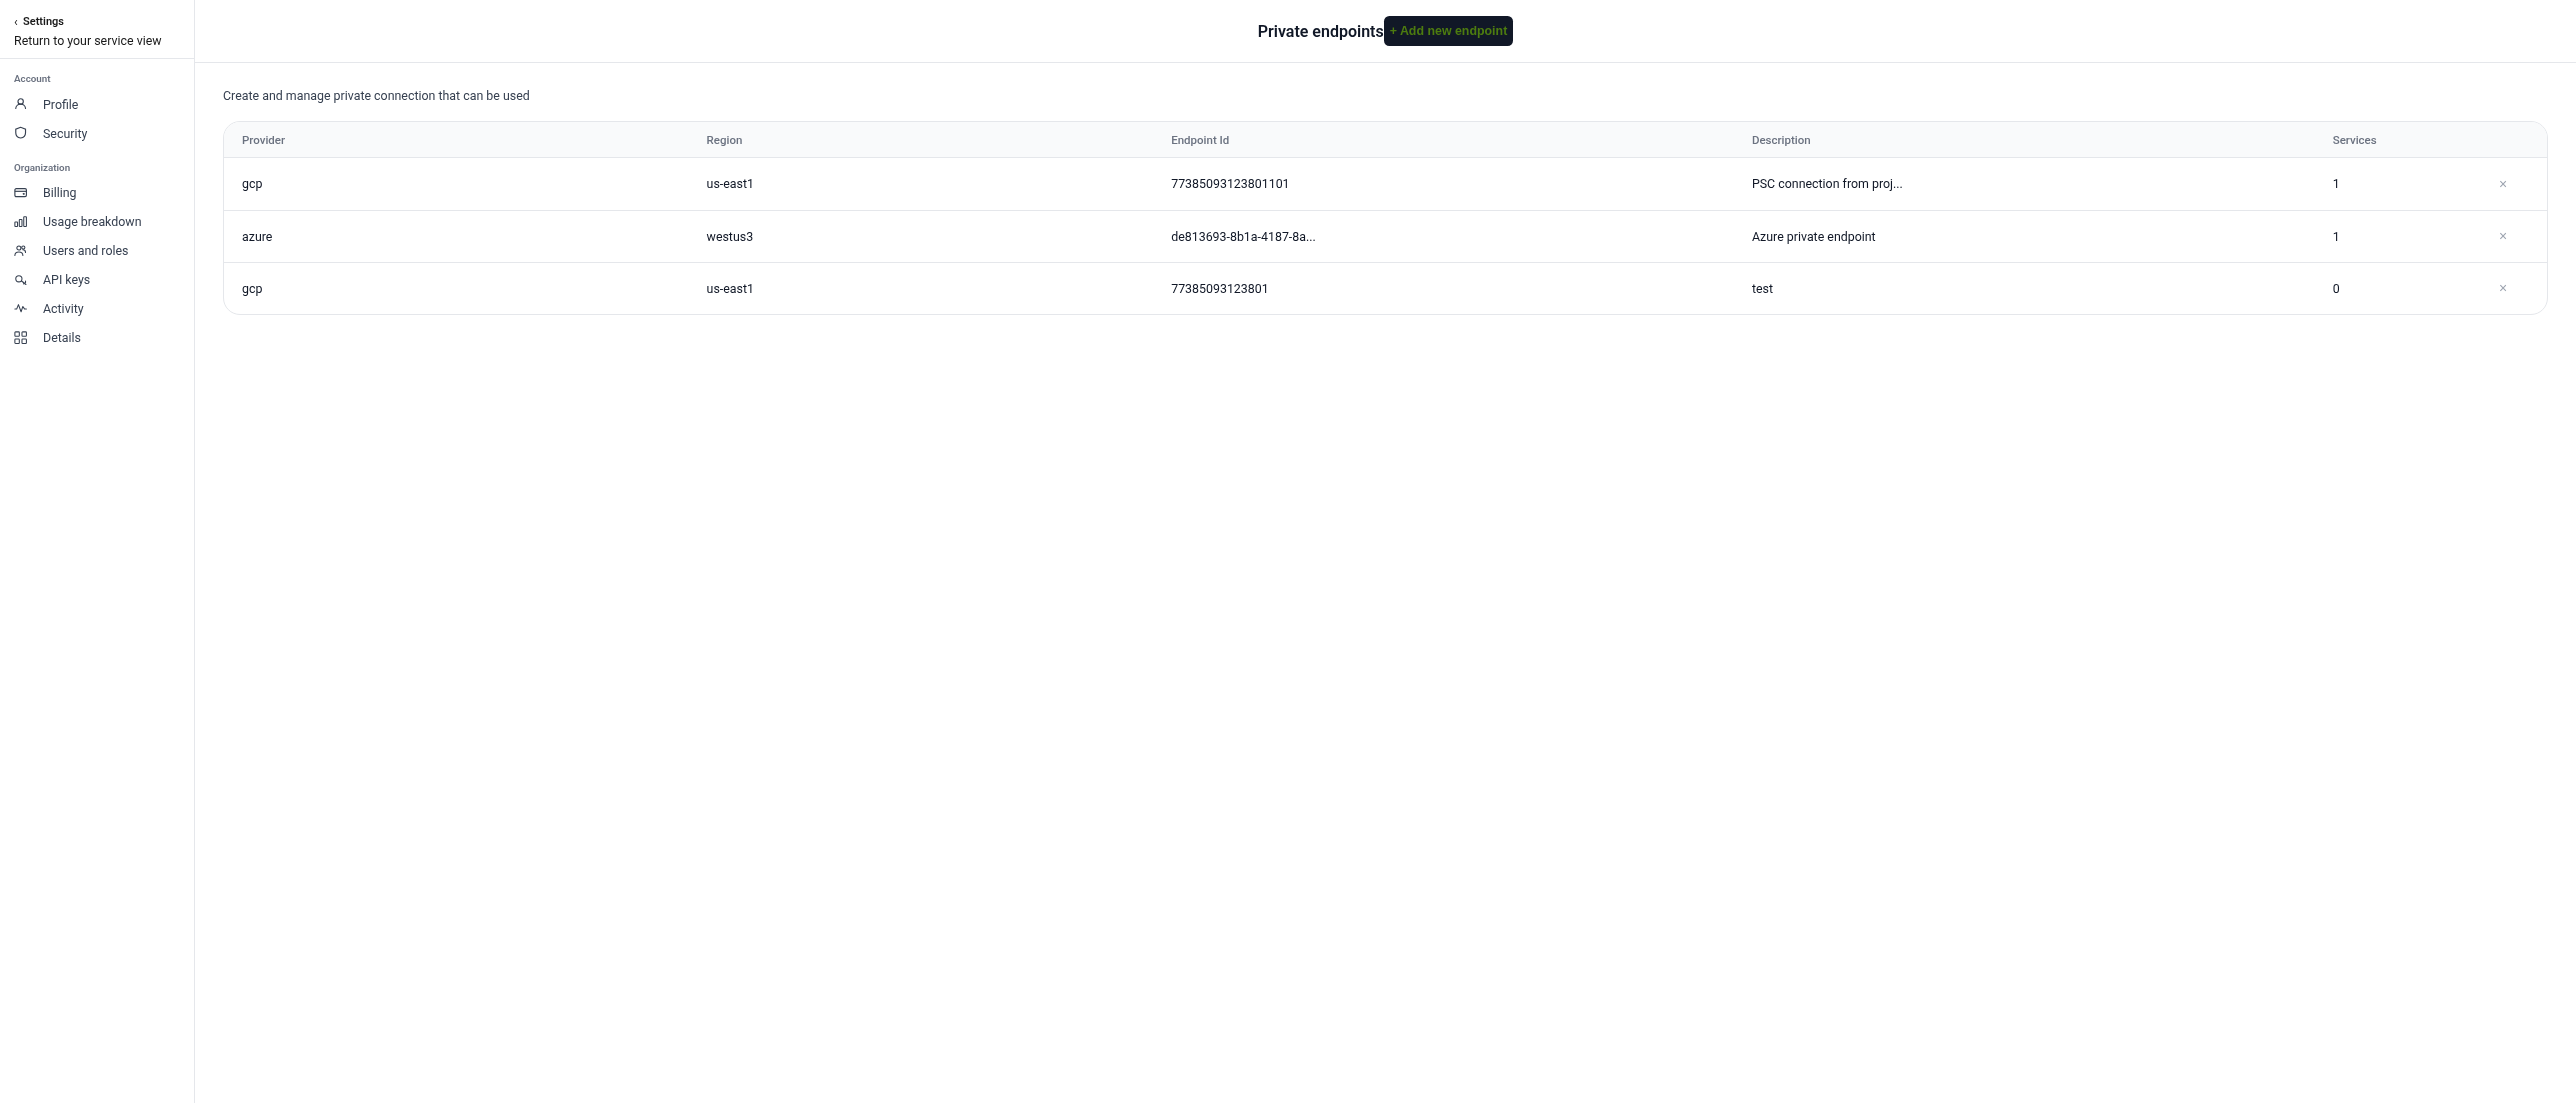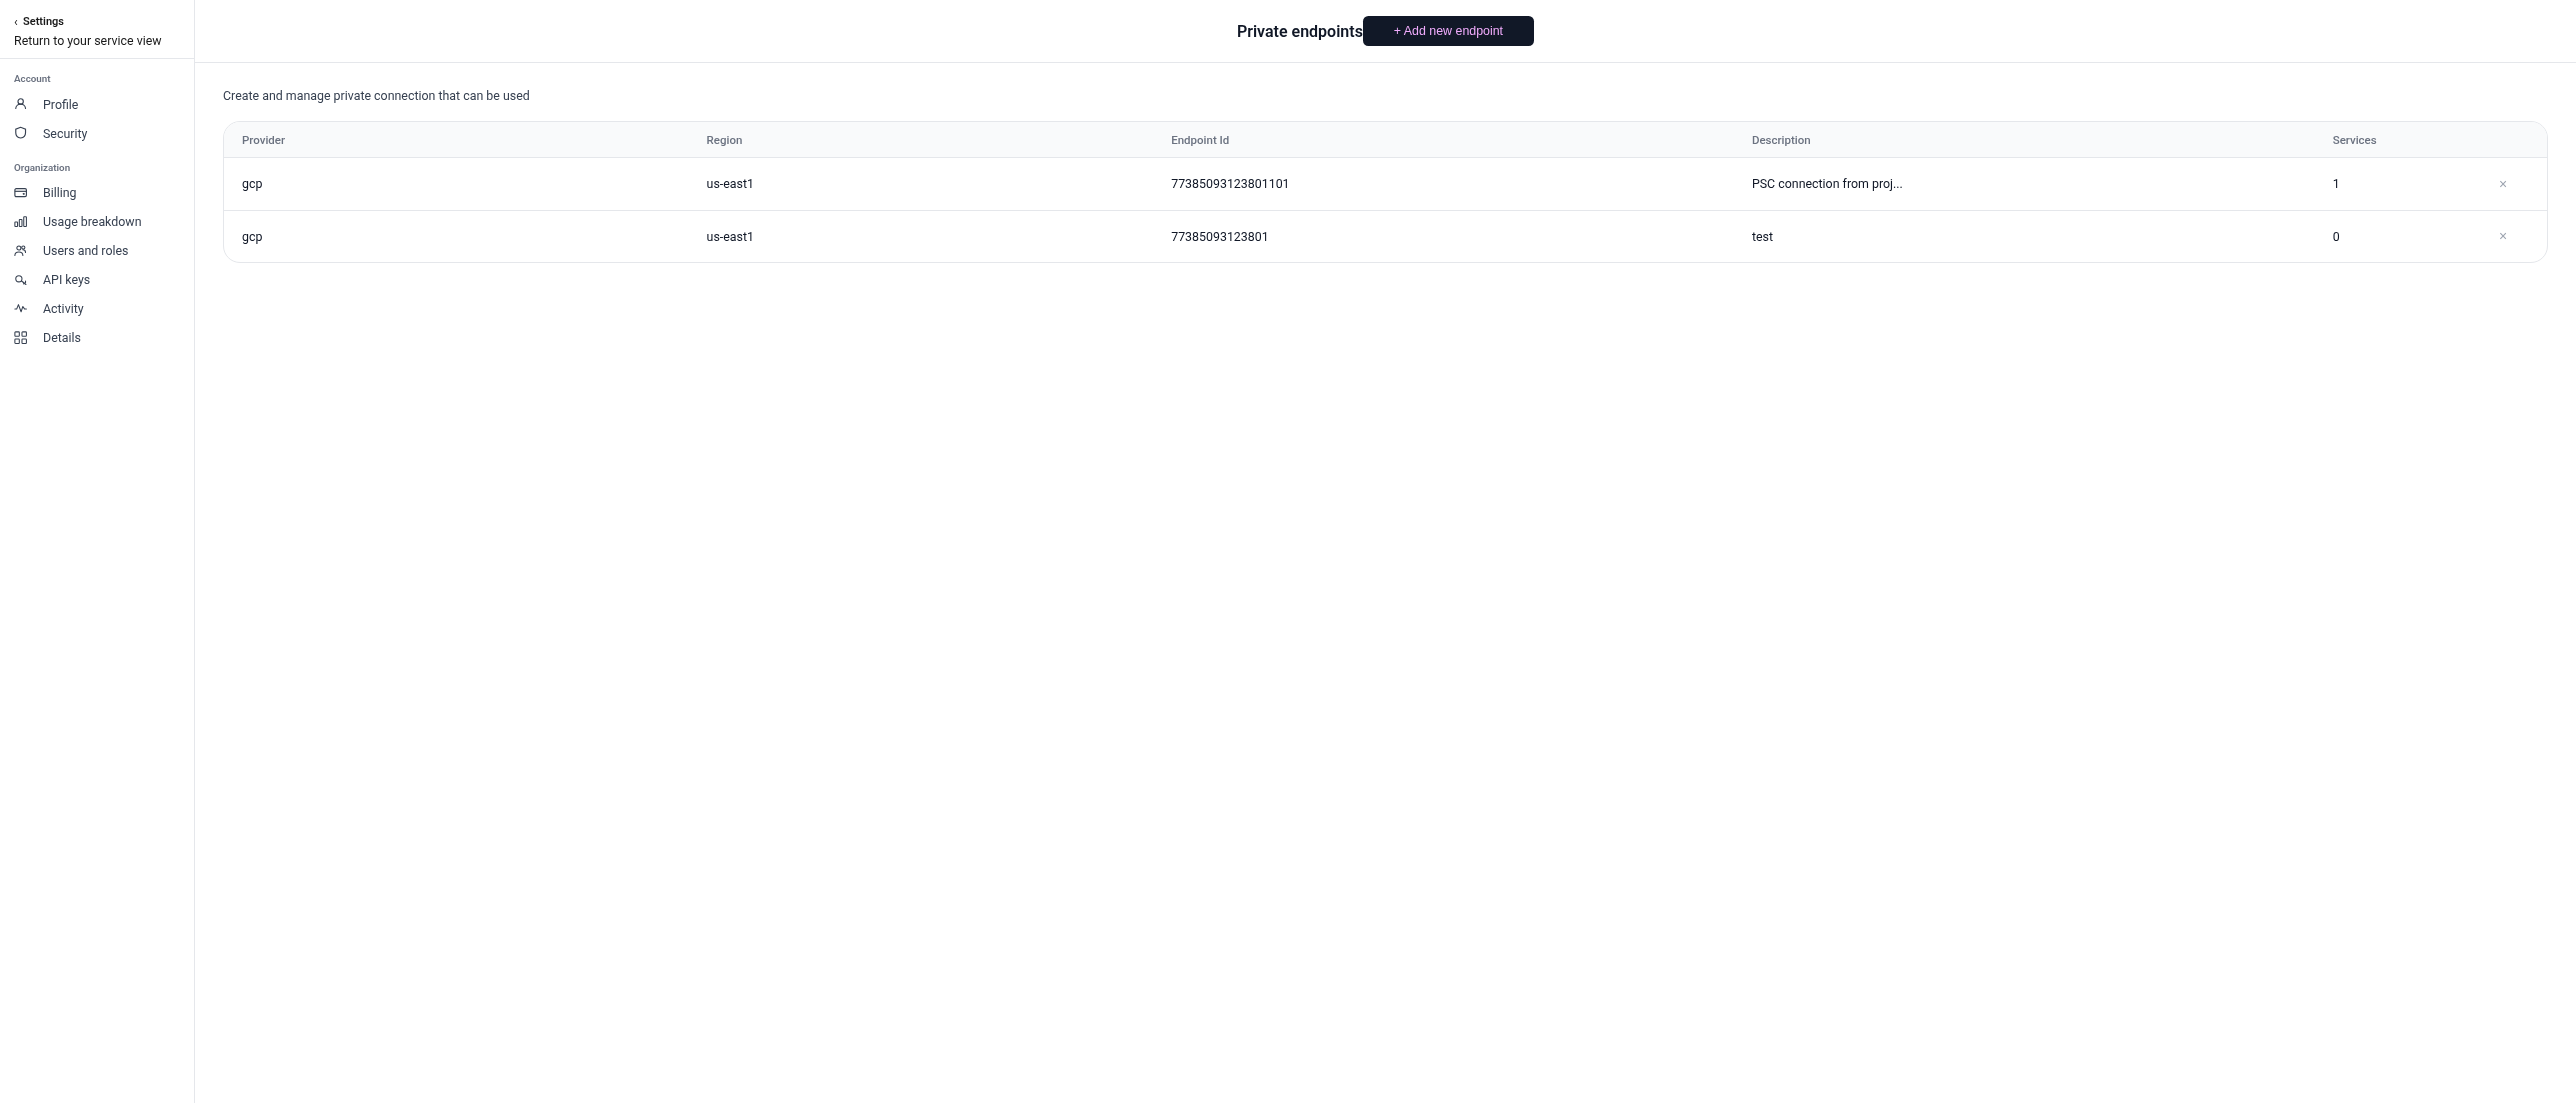--- a/index.html
+++ b/index.html
@@ -102,26 +102,26 @@
       font-size: 16px;
       font-weight: 600;
       color: #111827;
     }
 
     .add-button {
       display: flex;
       align-items: center;
       gap: 5.3px;
       background: #111827;
-      color: #f0abfc;
+      color: #4d7c0f;
       border: none;
       border-radius: 5.3px;
-      padding: 8px 31px;
-      font-size: 12.4px;
-      font-weight: 400;
+      padding: 8px 6px;
+      font-size: 12.4px;
+      font-weight: 700;
       cursor: pointer;
     }
 
     .main-content {
       padding: 25px 28px;
     }
 
     .page-description {
       font-size: 12.4px;
       color: #374151;
@@ -314,20 +314,30 @@
       <td>gcp</td>
       <td>us-east1</td>
       <td>77385093123801101</td>
       <td>PSC connection from proj...</td>
       <td>1</td>
       <td>
         <button class="remove-btn">×</button>
       </td>
     </tr>
             <tr>
+      <td>azure</td>
+      <td>westus3</td>
+      <td>de813693-8b1a-4187-8a...</td>
+      <td>Azure private endpoint</td>
+      <td>1</td>
+      <td>
+        <button class="remove-btn">×</button>
+      </td>
+    </tr>
+            <tr>
       <td>gcp</td>
       <td>us-east1</td>
       <td>77385093123801</td>
       <td>test</td>
       <td>0</td>
       <td>
         <button class="remove-btn">×</button>
       </td>
     </tr>
           </tbody>

